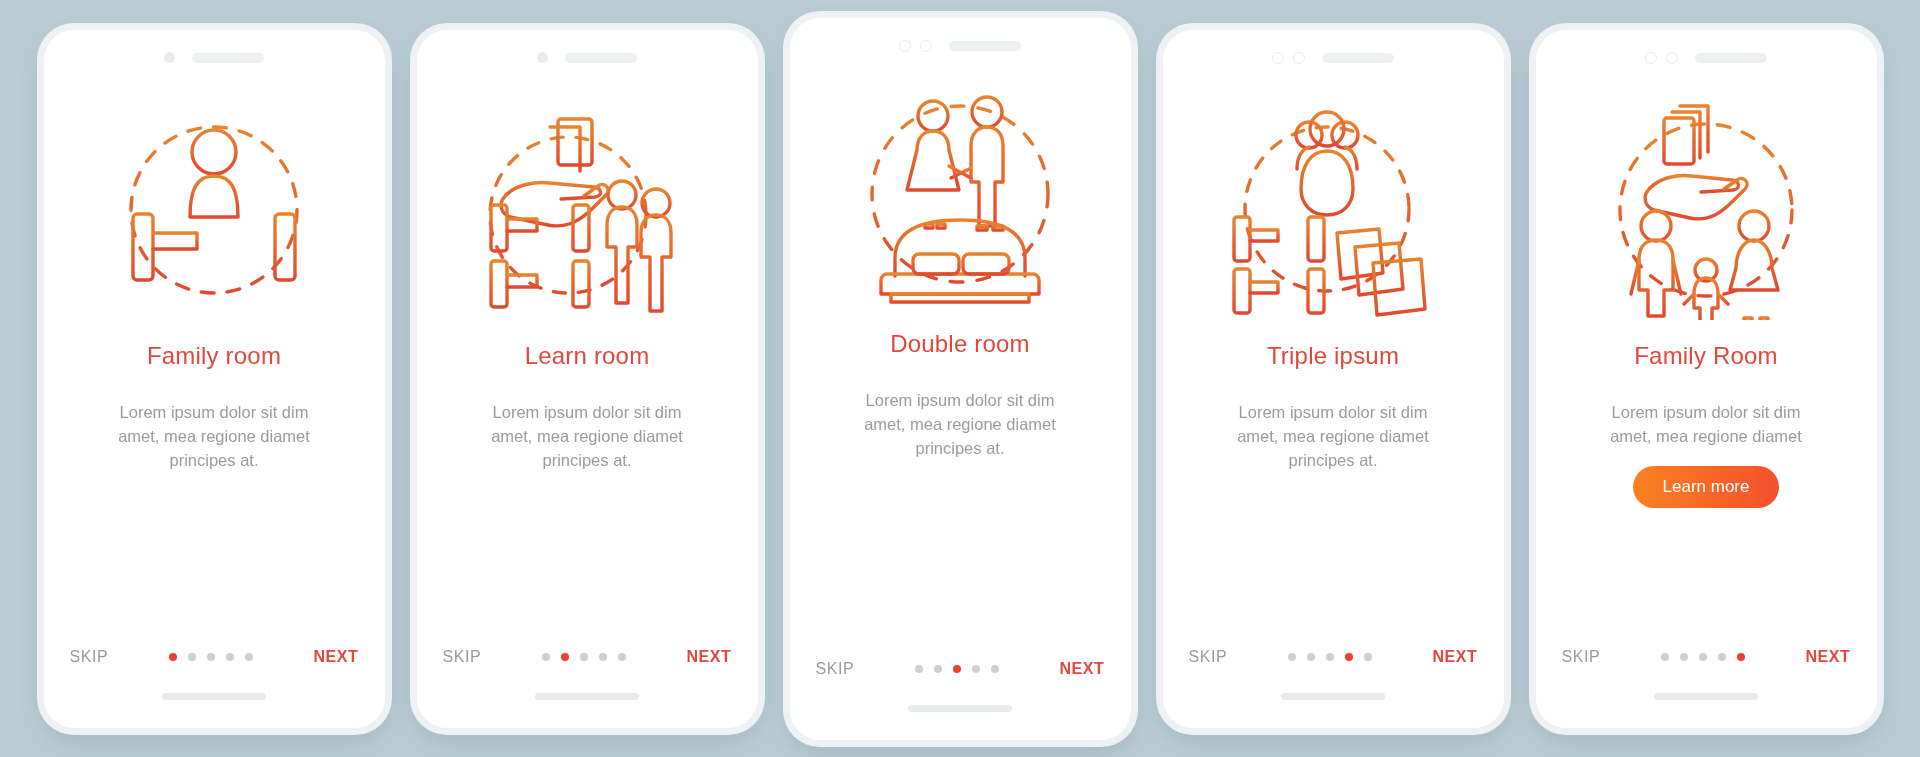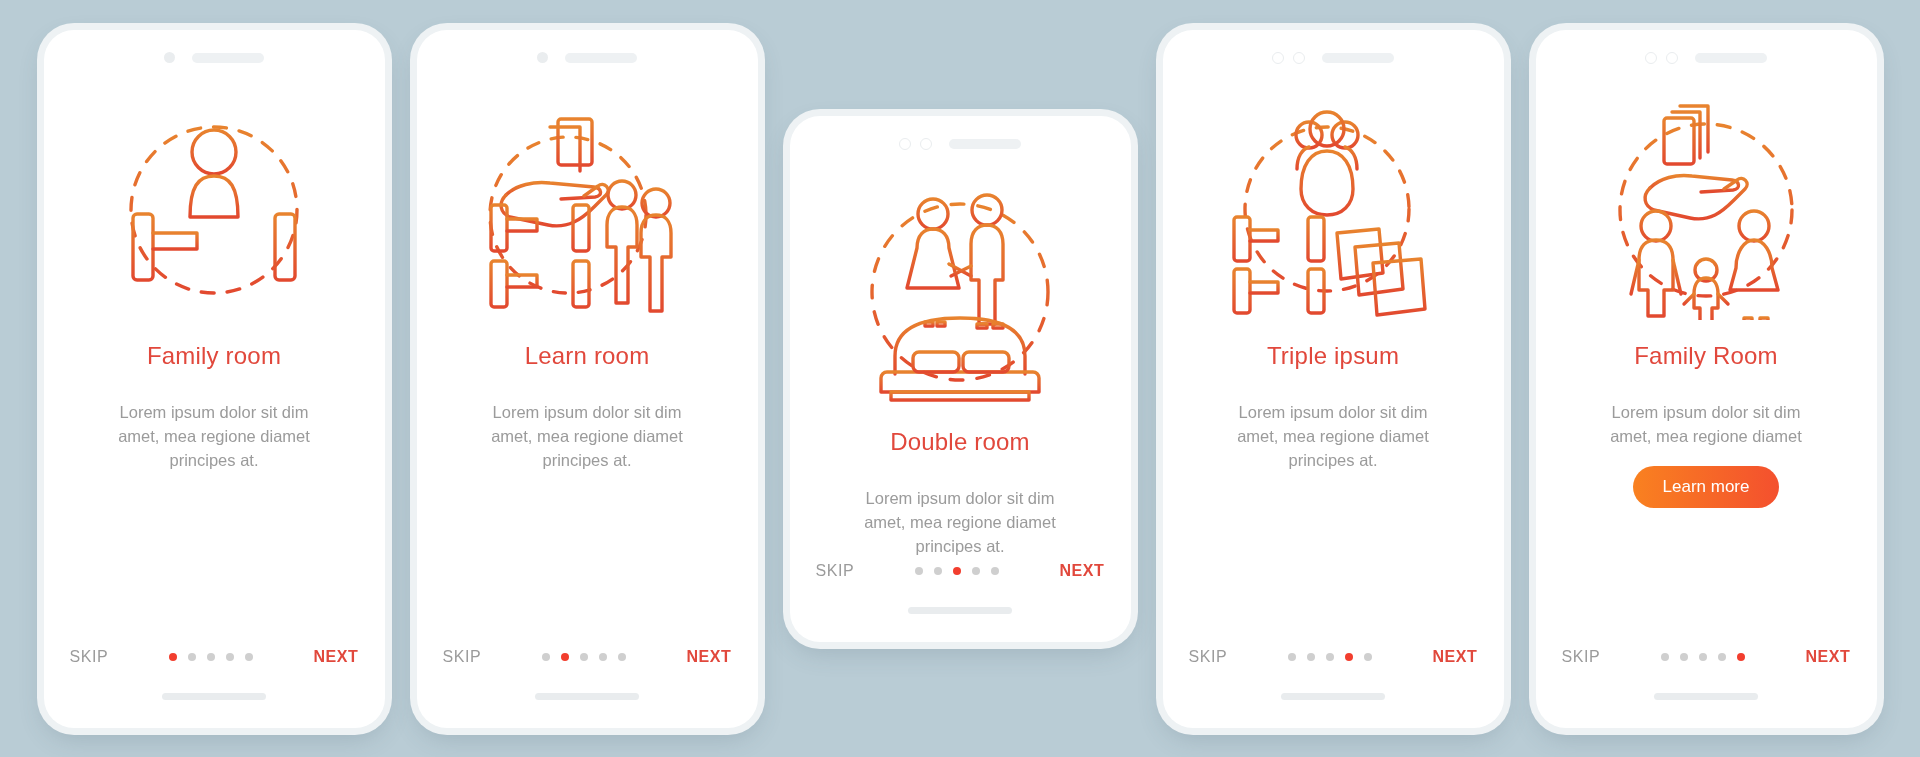--- a/index.html
+++ b/index.html
@@ -25,21 +25,21 @@
     height: 698px;
     background: #ffffff;
     border-radius: 30px;
     box-shadow: 0 0 0 7px #eef2f4, 0 10px 26px rgba(60,80,95,.20);
     display: flex;
     flex-direction: column;
     align-items: center;
     flex: 0 0 auto;
   }
   .phone.tall { height: 698px; }
-  .phone.mid  { height: 526px; }
+  .phone.mid  { height: 722px; }
 
   
   .notch {
     width: 100%;
     height: 56px;
     display: flex;
     align-items: center;
     justify-content: center;
     gap: 9px;
     flex: 0 0 auto;

